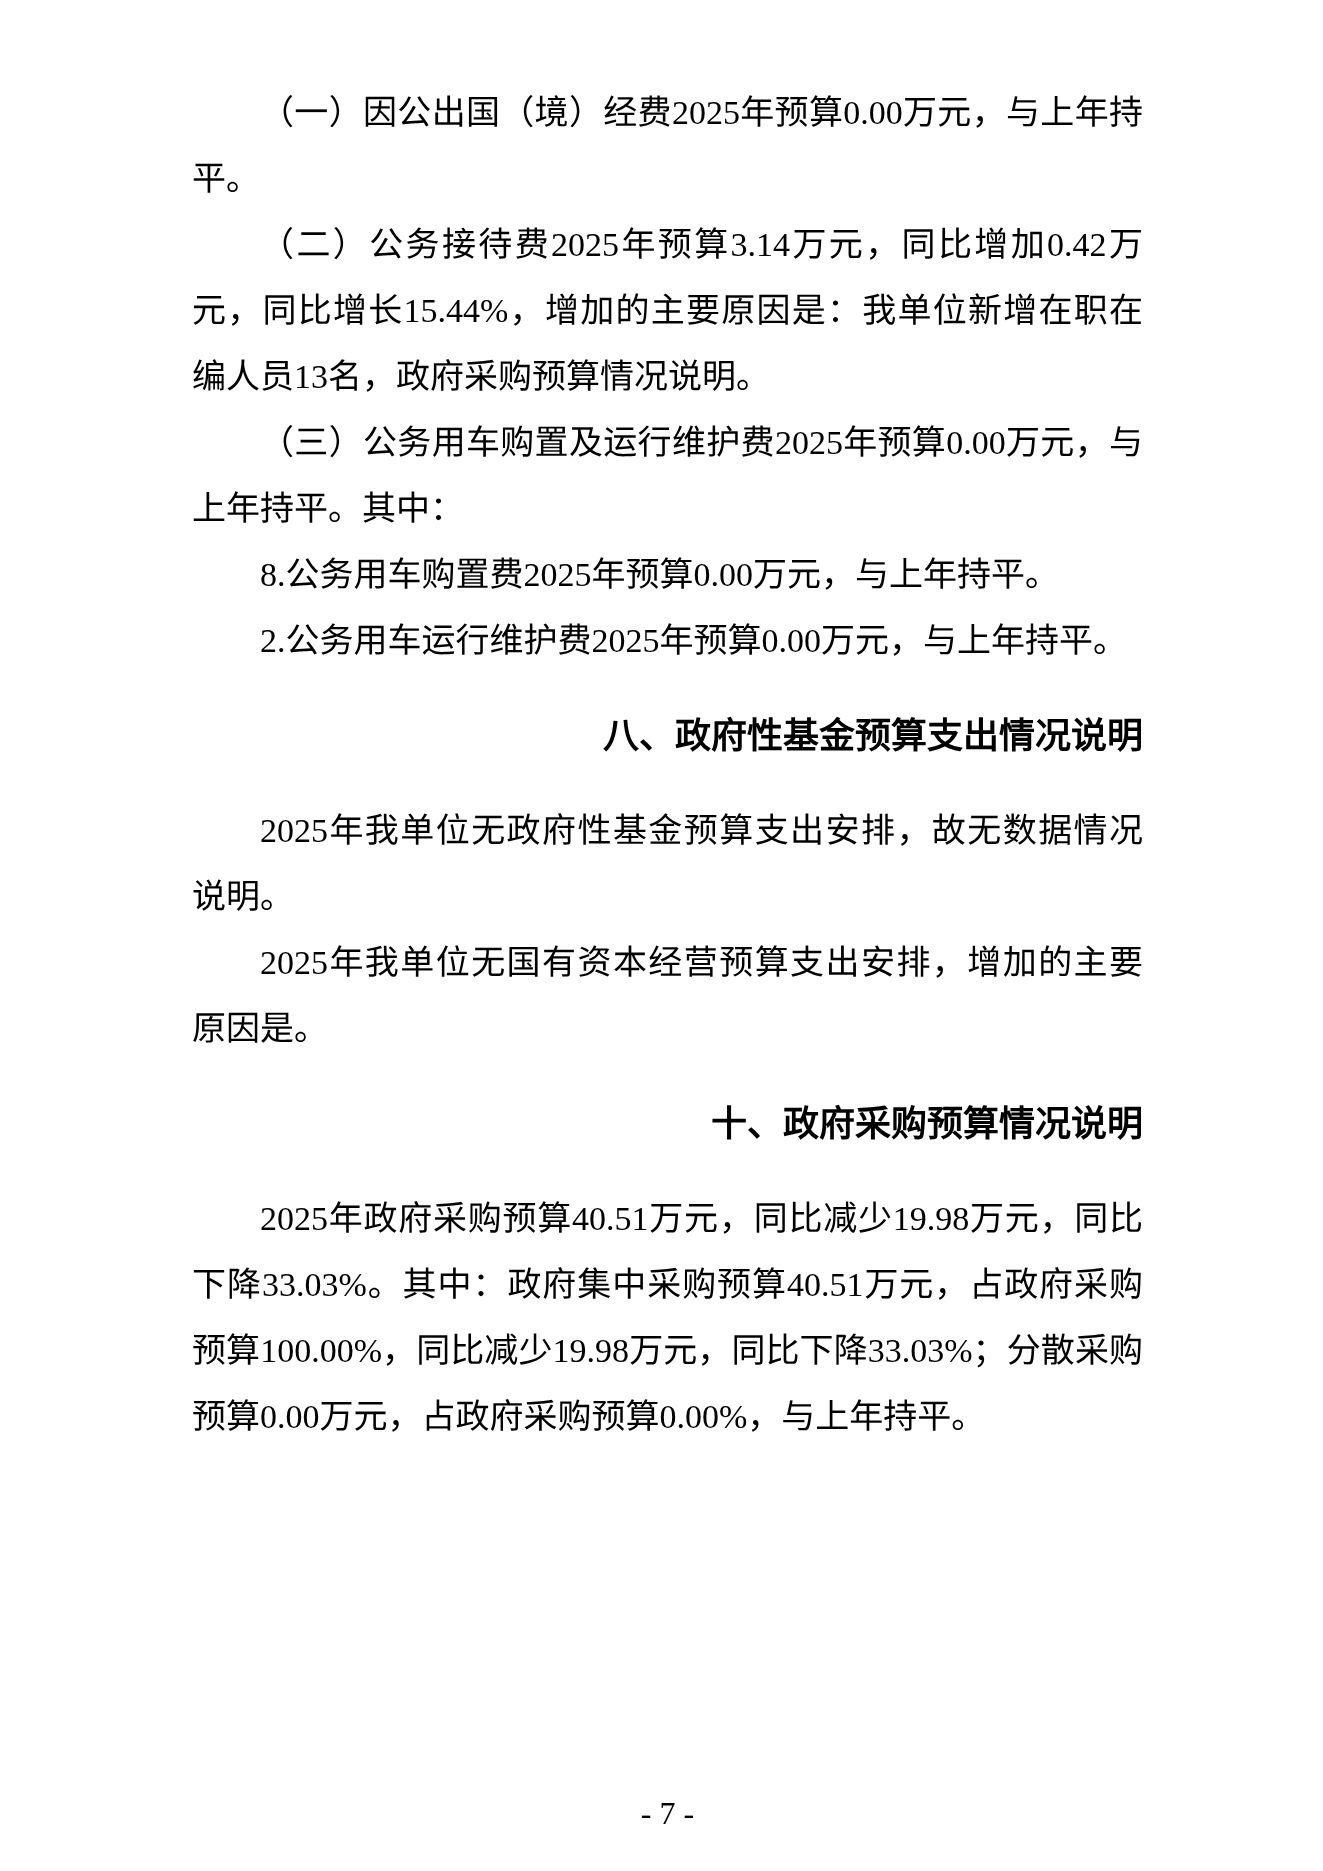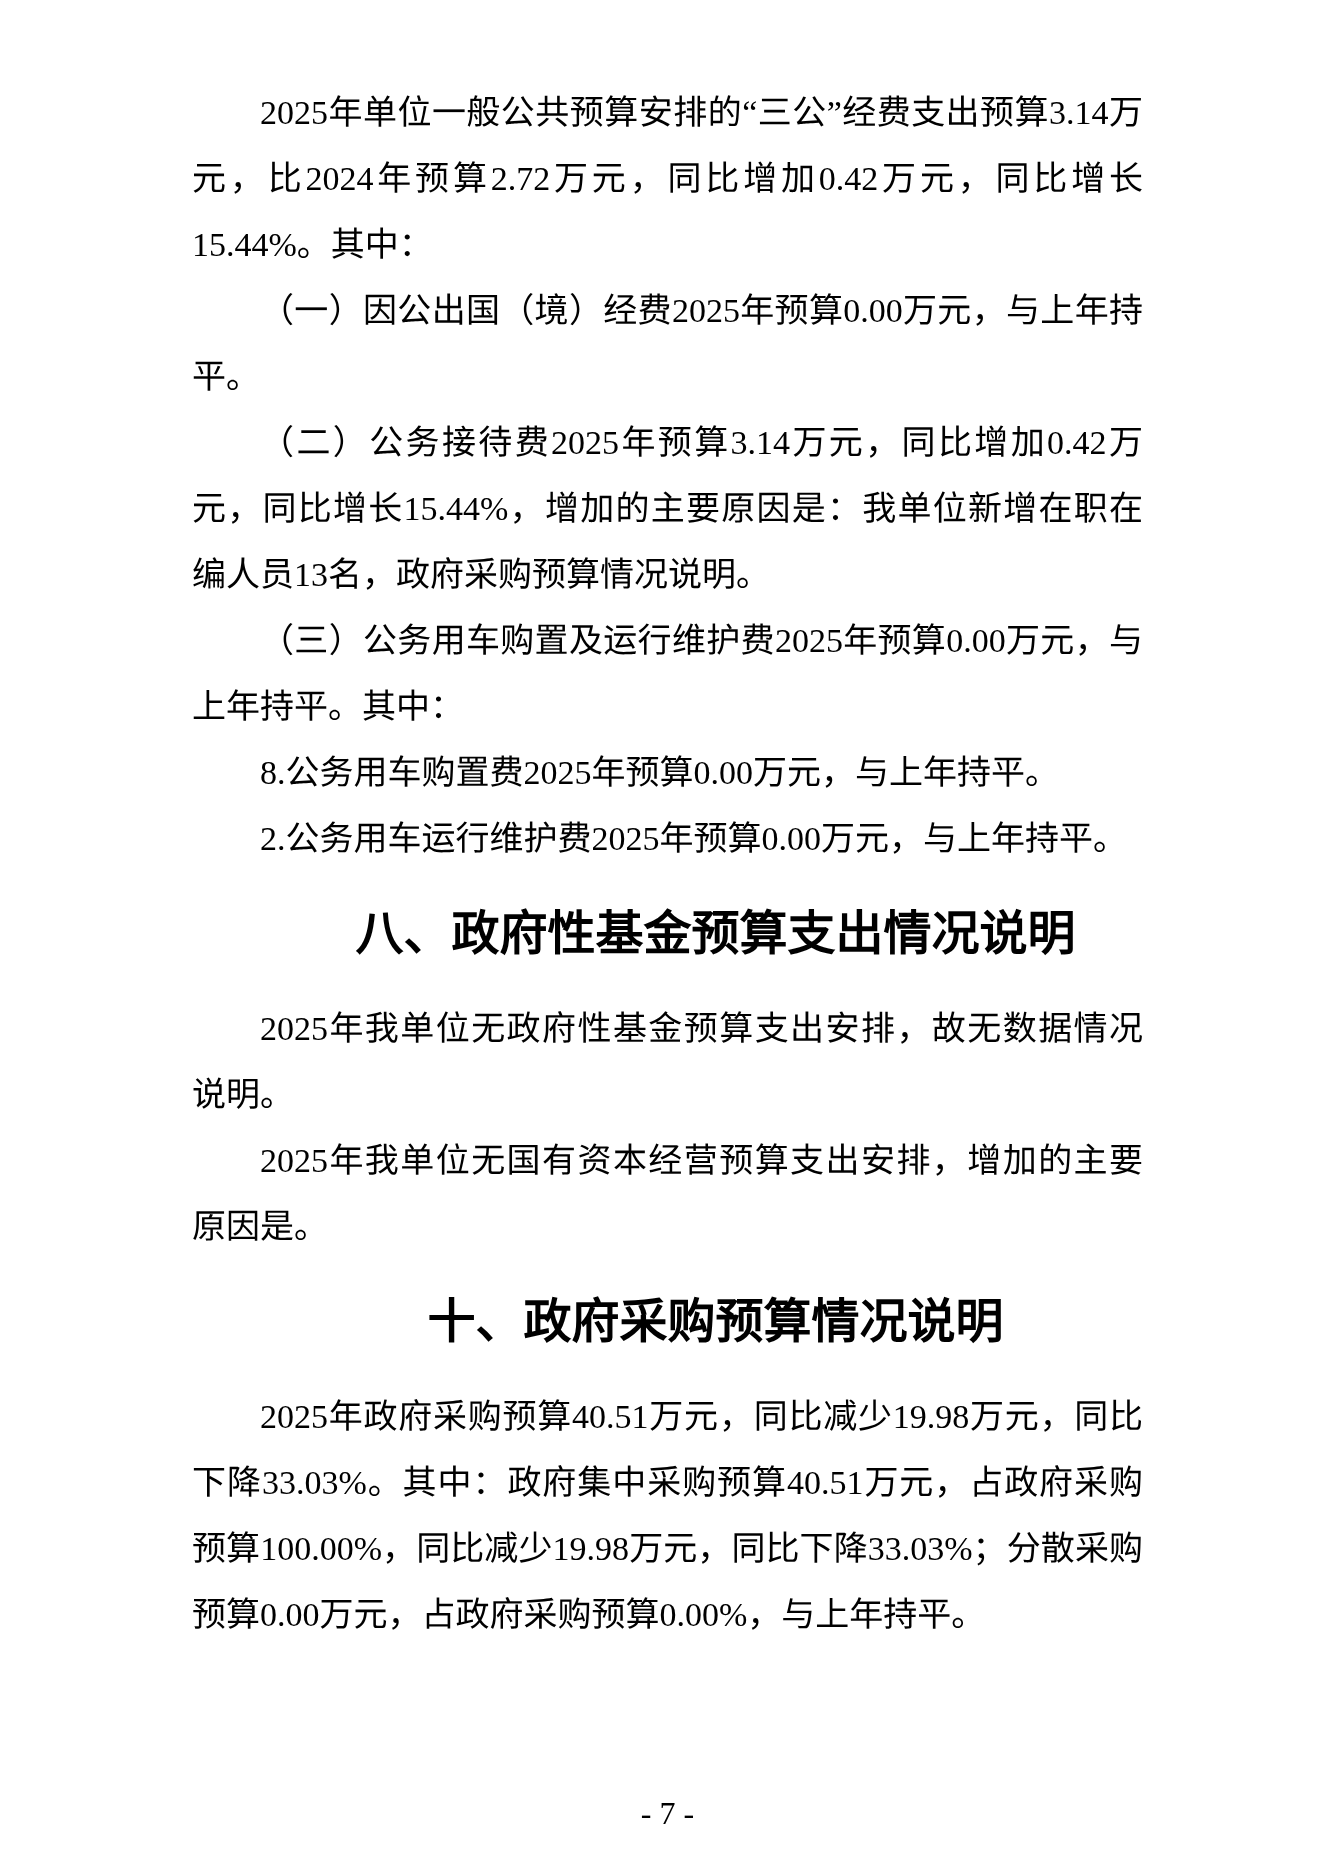--- a/index.html
+++ b/index.html
@@ -29,41 +29,40 @@
     margin: 0;
     padding: 0;
     text-indent: 2em;
   }
   h2.section {
     margin: 29px 0;
     padding: 0;
     text-indent: 2em;
     font-family: "Liberation Sans", "DejaVu Sans", sans-serif;
     font-weight: bold;
-    font-size: 48px;
+    font-size: 36px;
     line-height: 66px;
-    text-align: center;
+    text-align: right;
   }
   .footer {
     position: absolute;
     top: 1791px;
     left: 192px;
     width: 951px;
     text-align: center;
     font-size: 32px;
     line-height: 44px;
     font-family: "Liberation Serif", "DejaVu Serif", serif;
   }
 </style>
 </head>
 <body>
 
 <div class="page">
   <main class="content">
-    <p class="para">2025年单位一般公共预算安排的“三公”经费支出预算3.14万元，比2024年预算2.72万元，同比增加0.42万元，同比增长15.44%。其中：</p>
     <p class="para">（一）因公出国（境）经费2025年预算0.00万元，与上年持平。</p>
     <p class="para">（二）公务接待费2025年预算3.14万元，同比增加0.42万元，同比增长15.44%，增加的主要原因是：我单位新增在职在编人员13名，政府采购预算情况说明。</p>
     <p class="para">（三）公务用车购置及运行维护费2025年预算0.00万元，与上年持平。其中：</p>
     <p class="para">8.公务用车购置费2025年预算0.00万元，与上年持平。</p>
     <p class="para">2.公务用车运行维护费2025年预算0.00万元，与上年持平。</p>
     <h2 class="section">八、政府性基金预算支出情况说明</h2>
     <p class="para">2025年我单位无政府性基金预算支出安排，故无数据情况说明。</p>
     <p class="para">2025年我单位无国有资本经营预算支出安排，增加的主要原因是。</p>
     <h2 class="section">十、政府采购预算情况说明</h2>
     <p class="para">2025年政府采购预算40.51万元，同比减少19.98万元，同比下降33.03%。其中：政府集中采购预算40.51万元，占政府采购预算100.00%，同比减少19.98万元，同比下降33.03%；分散采购预算0.00万元，占政府采购预算0.00%，与上年持平。</p>

